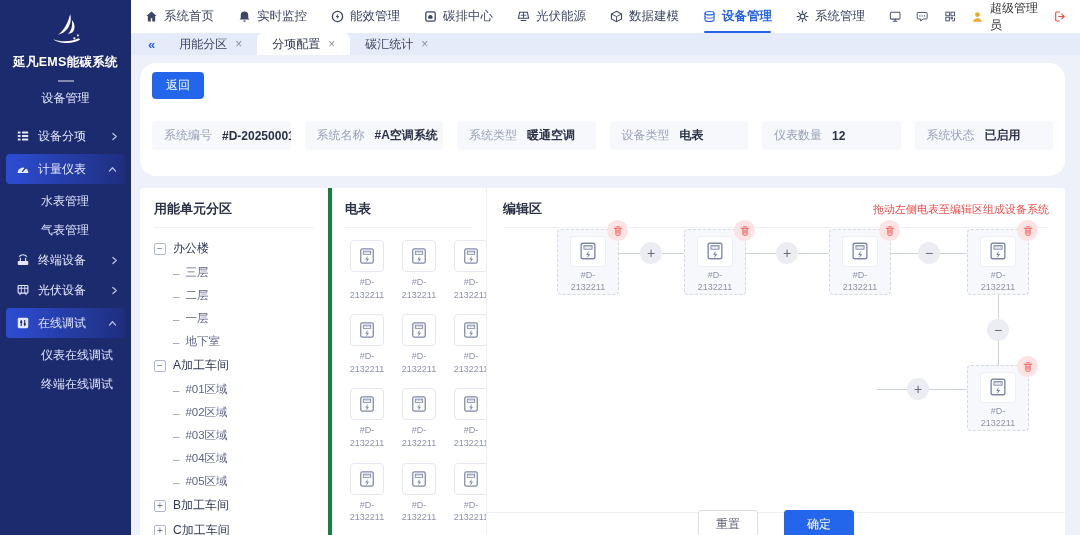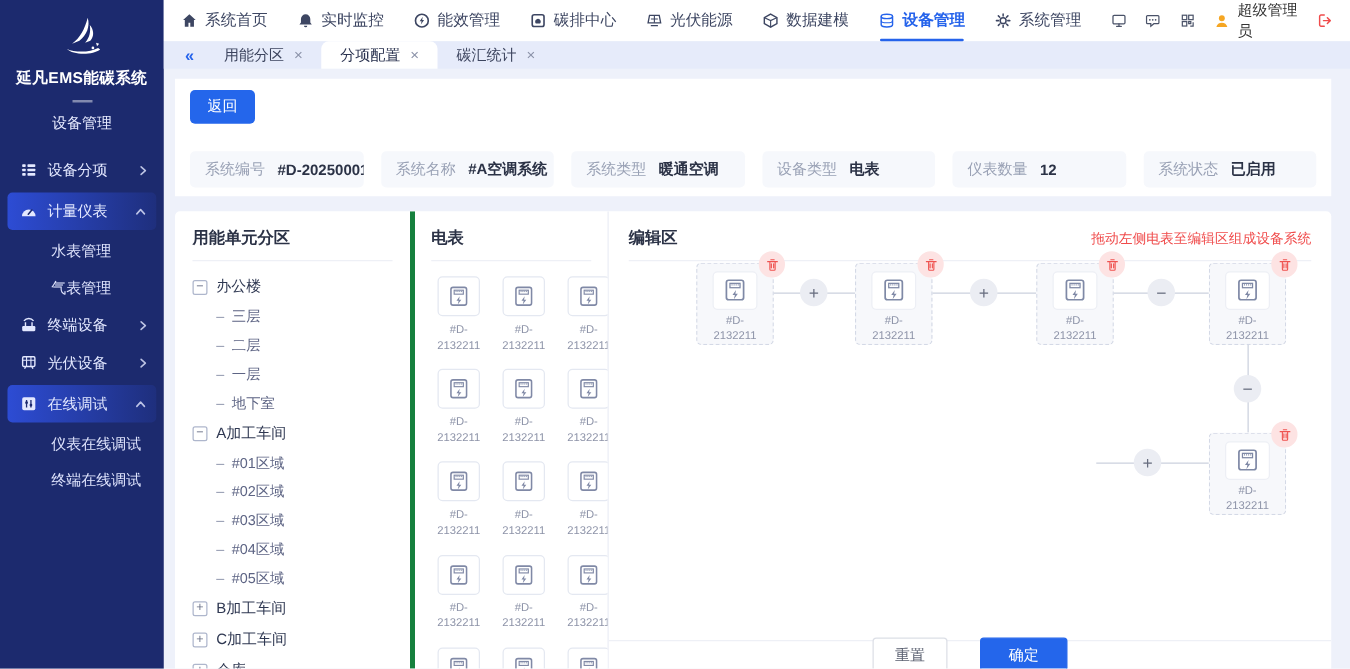--- a/index.html
+++ b/index.html
@@ -38,21 +38,21 @@
 .username{color:#333;font-size:12px;font-weight:normal}
 .logout{width:15px;height:15px;color:#f04b4b;display:inline-flex;cursor:pointer}
 
 .tabbar{height:22px;background:#e6ebfa;display:flex;align-items:stretch;padding-left:8px;flex-shrink:0}
 .collapse{display:flex;align-items:center;color:#2563eb;font-size:13px;padding:0 9px;cursor:pointer;font-weight:bold}
 .tab{display:flex;align-items:center;gap:8px;padding:0 15px;font-size:12px;color:#3c445e;cursor:pointer}
 .tab.active{background:#fff;border-radius:6px 6px 0 0;color:#2b3350}
 .tab .x{font-size:12px;color:#8b92a8;cursor:pointer}
 
 .content{flex:1;display:flex;flex-direction:column;padding:8px 15px 0 9px;min-height:0}
-.toolbar-card{background:#fff;border-radius:0;padding:9px 12px 7px;flex-shrink:0}
+.toolbar-card{background:#fff;border-radius:16px;padding:9px 12px 26px;flex-shrink:0}
 .btn-back{background:#2466eb;color:#fff;border:none;border-radius:4px;padding:5px 14px;font-size:12px;cursor:pointer;font-family:inherit}
 .info-row{display:flex;gap:14px;margin-top:22px}
 .info-field{flex:1;background:#f6f8fc;border-radius:4px;padding:6px 12px;display:flex;align-items:center;gap:10px;white-space:nowrap;overflow:hidden}
 .if-label{color:#99a1b5;font-size:12px}
 .if-value{color:#2b3246;font-weight:bold;font-size:12px}
 .workspace{flex:1;margin-top:12px;background:#fff;border-radius:4px 4px 0 0;display:flex;min-height:0;overflow:hidden}
 .panel-title{font-size:13px;font-weight:bold;color:#2b3246;padding-bottom:9px;border-bottom:1px solid #eef0f6}
 .tree-panel{width:192px;border-right:4px solid #15803d;flex-shrink:0;padding:12px 14px 0;overflow:hidden}
 .meter-panel{width:155px;border-right:1px solid #eceef6;flex-shrink:0;padding:12px 13px 0;overflow:hidden}
 .editor-panel{flex:1;position:relative;padding:12px 16px 0;overflow:hidden}

